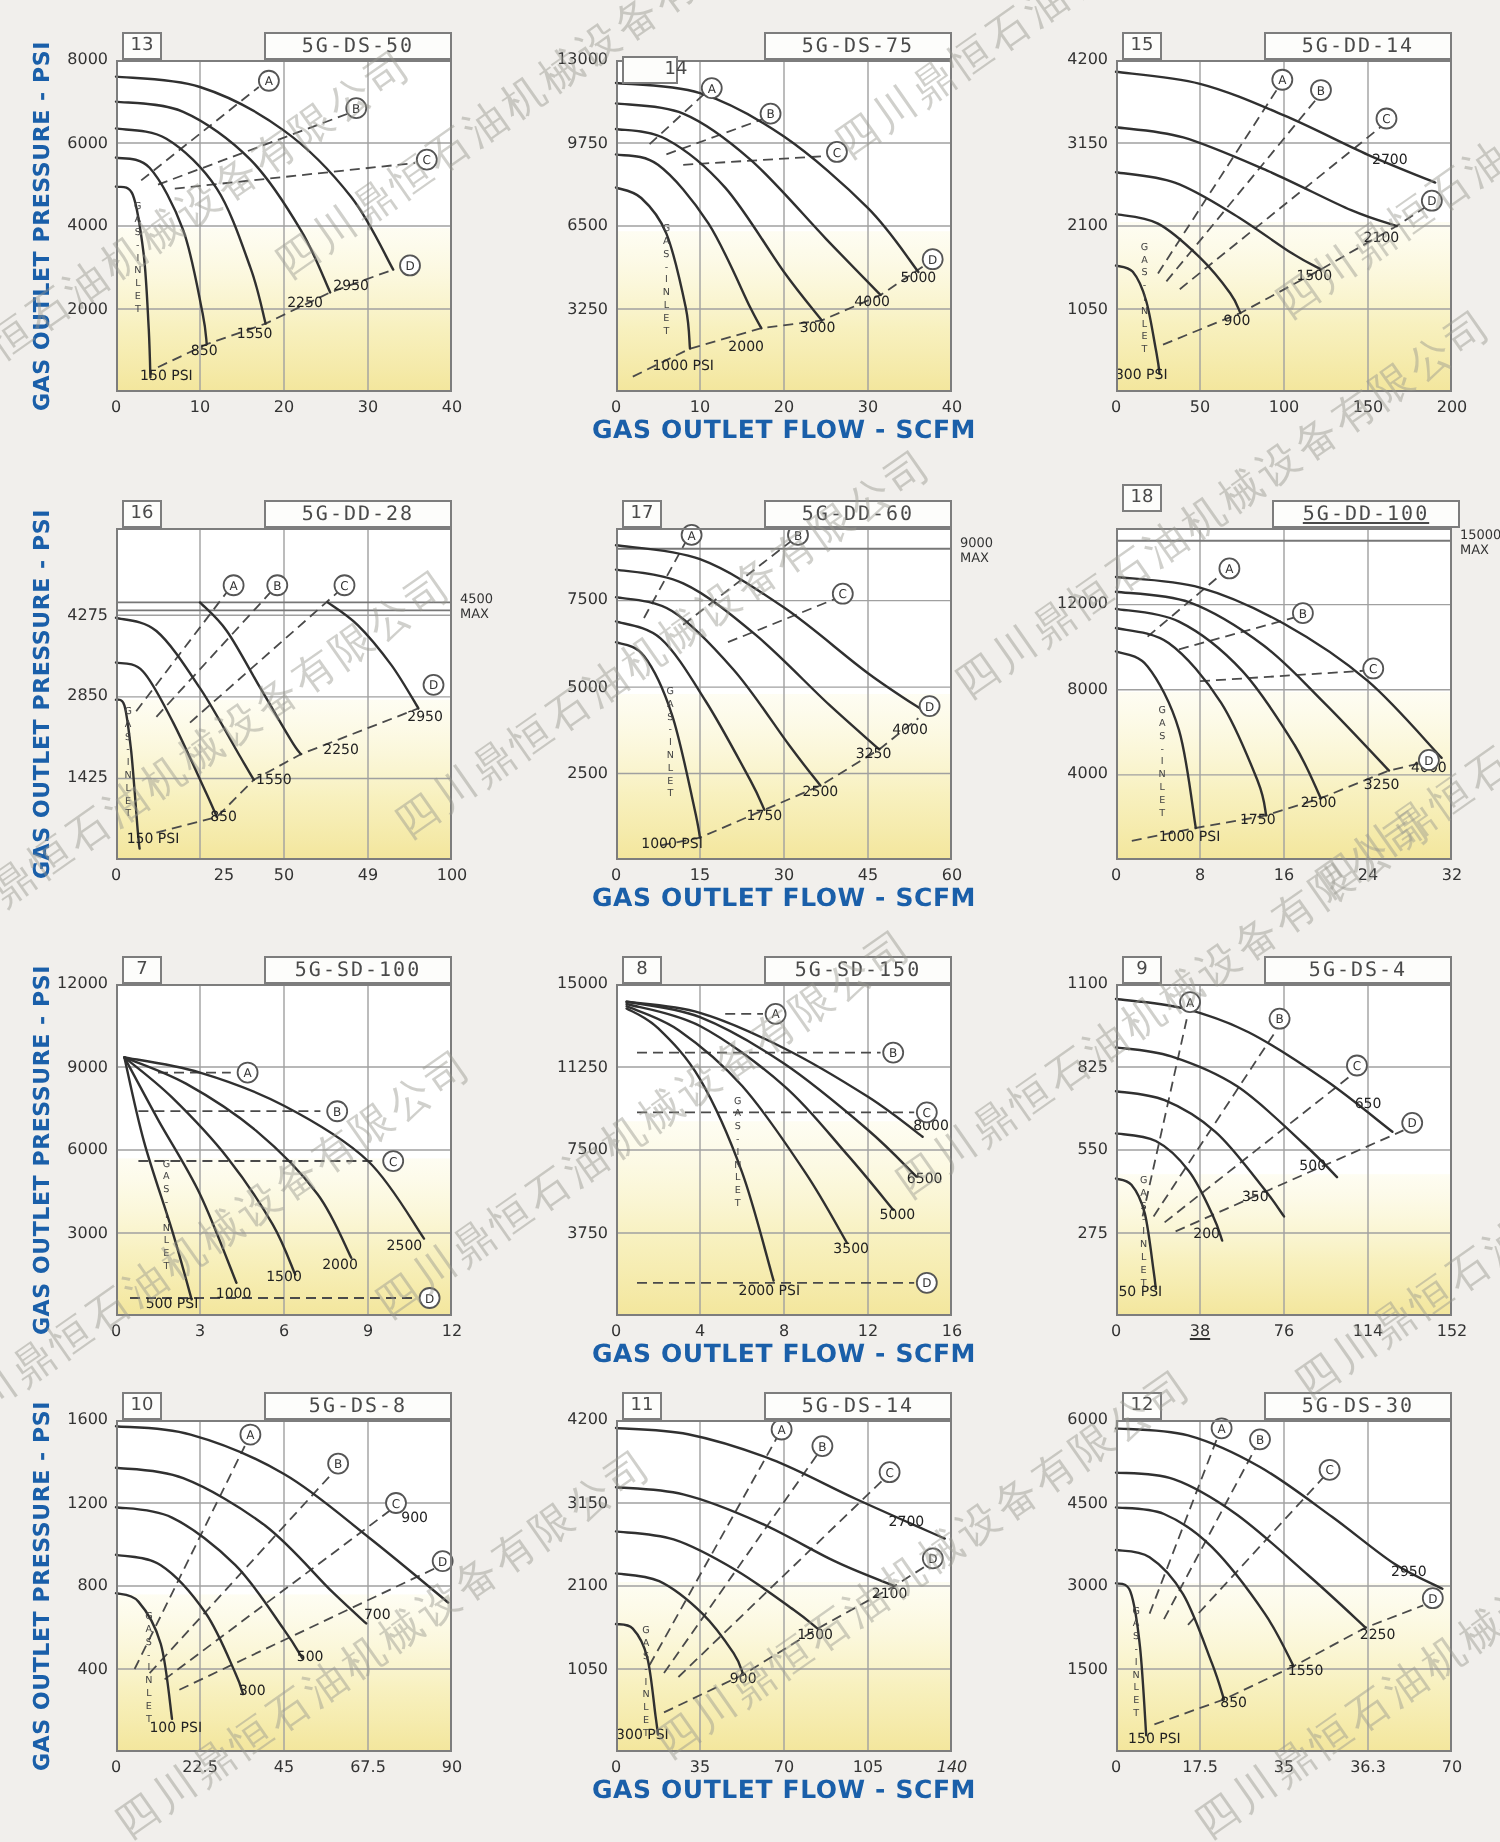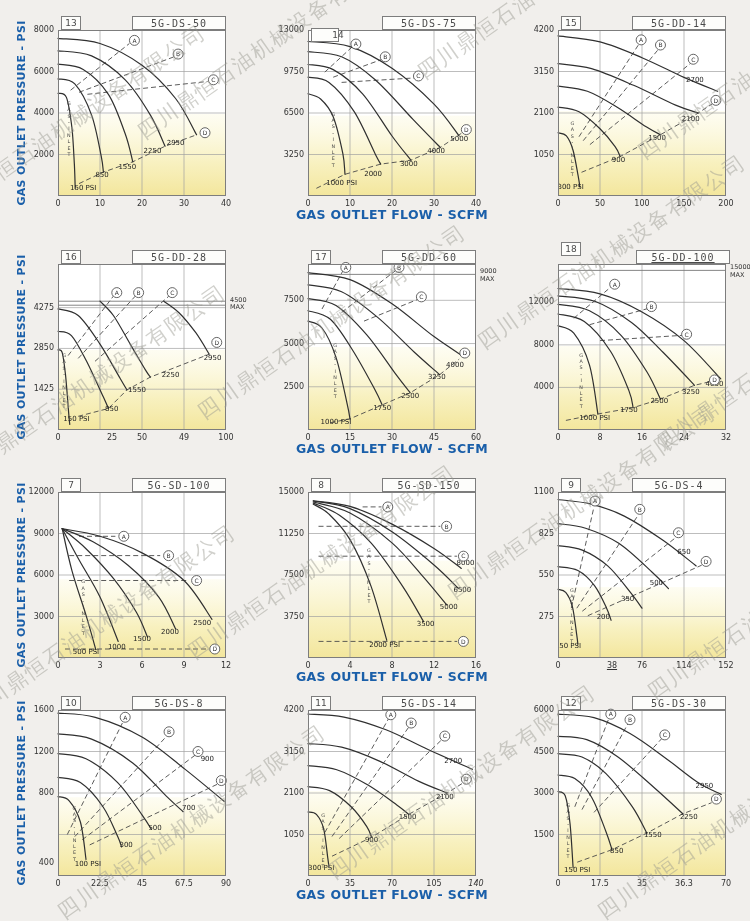--- a/index.html
+++ b/index.html
@@ -534,21 +534,21 @@
       </svg>
     </div>
   <div class="chart-slot" style="left: 500px; top: 460px; width: 250px; height: 235px;">
       <div class="badge num" style="left: 61px; top: 18px;">9</div>
       <div class="badge model" style="left: 132px; top: 18px;">5G-DS-4</div>
       <div class="tick ytick" style="left: 16px; top: 152.5px;">275</div>
       <div class="tick ytick" style="left: 16px; top: 111px;">550</div>
       <div class="tick ytick" style="left: 16px; top: 69.5px;">825</div>
       <div class="tick ytick" style="left: 16px; top: 28px; text-align: right;">1100</div>
       <div class="tick xtick" style="left: 38px; top: 202px;">0</div>
-      <div class="tick xtick" style="left: 92px; top: 202px; text-decoration: underline;">38</div>
+      <div class="tick xtick" style="left: 80px; top: 202px; text-decoration: underline;">38</div>
       <div class="tick xtick" style="left: 122px; top: 202px;">76</div>
       <div class="tick xtick" style="left: 164px; top: 202px;">114</div>
       <div class="tick xtick" style="left: 206px; top: 202px;">152</div>
       <svg class="plot" width="168" height="166" viewBox="0 0 168 166" style="left: 58px; top: 32px;">
         <defs>
           <linearGradient id="grad8" x1="0" y1="0" x2="0" y2="1">
             <stop offset="0%" stop-color="#fdfbe8" stop-opacity="0.55"></stop>
             <stop offset="60%" stop-color="#f7efb8" stop-opacity="0.9"></stop>
             <stop offset="100%" stop-color="#f3e69c" stop-opacity="1"></stop>
           </linearGradient>
@@ -592,21 +592,21 @@
         <text x="13.815789473684212" y="138" font-size="4.8" fill="#444" text-anchor="middle" font-family="DejaVu Sans, sans-serif">L</text>
         <text x="13.815789473684212" y="144.4" font-size="4.8" fill="#444" text-anchor="middle" font-family="DejaVu Sans, sans-serif">E</text>
         <text x="13.815789473684212" y="150.8" font-size="4.8" fill="#444" text-anchor="middle" font-family="DejaVu Sans, sans-serif">T</text>
         <rect x="0.5" y="0.5" width="167" height="165" fill="none" stroke="#7d7d7d" stroke-width="1"></rect>
       </svg>
     </div>
   <div class="chart-slot" style="left: 0px; top: 695px; width: 250px; height: 226px;">
       <div class="ytitle" style="top: 98px;">GAS OUTLET PRESSURE - PSI</div>
       <div class="badge num" style="left: 61px; top: 1px;">10</div>
       <div class="badge model" style="left: 132px; top: 1px;">5G-DS-8</div>
-      <div class="tick ytick" style="left: 16px; top: 135.5px; margin-top: 28px;">400</div>
+      <div class="tick ytick" style="left: 16px; top: 135.5px;">400</div>
       <div class="tick ytick" style="left: 16px; top: 94px;">800</div>
       <div class="tick ytick" style="left: 16px; top: 52.5px;">1200</div>
       <div class="tick ytick" style="left: 16px; top: 11px;">1600</div>
       <div class="tick xtick" style="left: 38px; top: 185px;">0</div>
       <div class="tick xtick" style="left: 80px; top: 185px;">22.5</div>
       <div class="tick xtick" style="left: 122px; top: 185px;">45</div>
       <div class="tick xtick" style="left: 164px; top: 185px;">67.5</div>
       <div class="tick xtick" style="left: 206px; top: 185px;">90</div>
       <svg class="plot" width="168" height="166" viewBox="0 0 168 166" style="left: 58px; top: 15px;">
         <defs>

